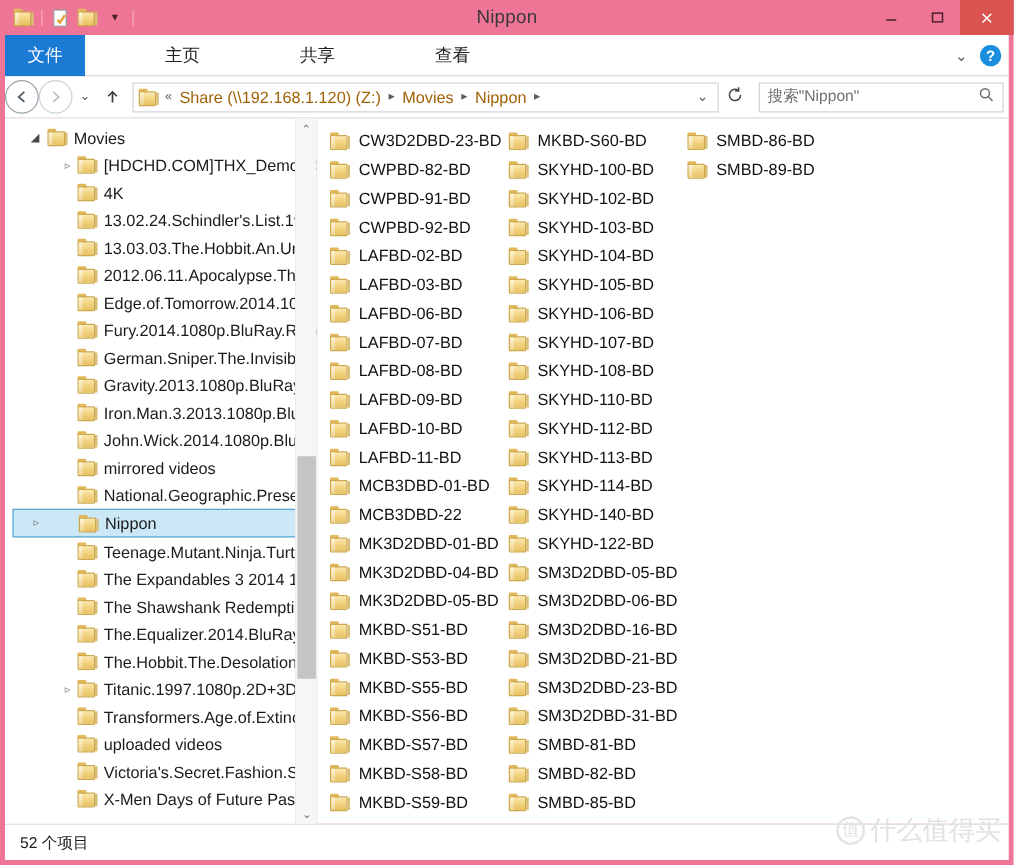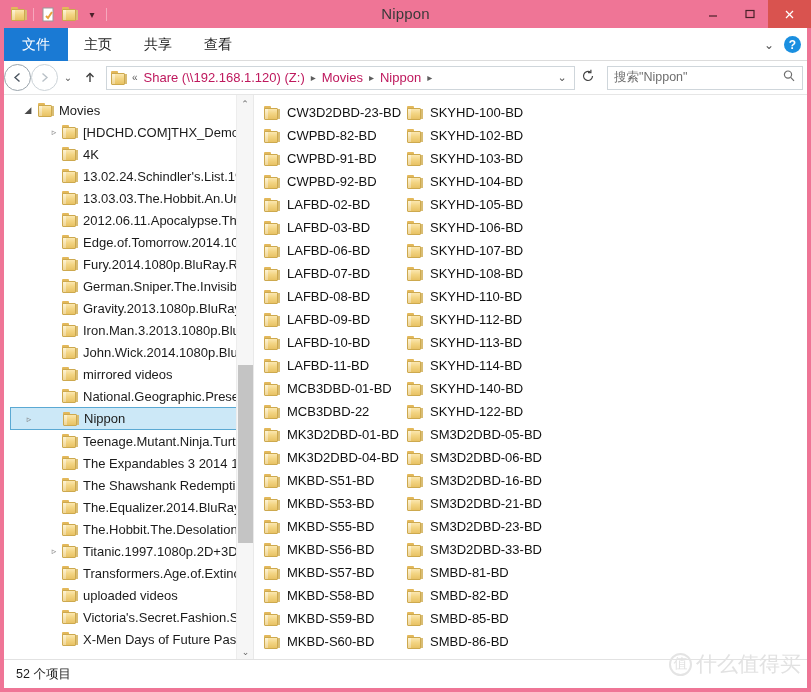--- a/index.html
+++ b/index.html
@@ -46,21 +46,21 @@
     width: 37px; height: 28px; display: flex; align-items: center; justify-content: center;
     color: #4a2029;
   }
   .wbtn.close { width: 43px; background: #d9534f; color: #ffffff; }
 
   
   .ribbon {
     position: absolute; left: 4px; top: 28px; width: 803px; height: 33px;
     background: #ffffff; border-bottom: 1px solid #dcdcdc;
   }
-  .tabs { display: flex; height: 33px; align-items: stretch; }
+  .tabs { display: flex; height: 33px; align-items: stretch; gap: 48px; }
   .tab {
     display: flex; align-items: center; justify-content: center;
     padding: 0 16px; font-size: 14px; color: #222222; min-width: 58px;
   }
   .tab.file {
     background: #1a7ad4; color: #ffffff; font-weight: normal;
     padding: 0 18px;
   }
   .ribbon-right {
     position: absolute; right: 6px; top: 0; height: 33px;
@@ -90,21 +90,21 @@
   .nav-up { width: 24px; height: 27px; display:flex; align-items:center; justify-content:center; color:#4a4a4a; font-size:14px; }
 
   .crumbbox {
     margin-left: 4px; height: 24px; flex: 1 1 auto;
     border: 1px solid #cfd6db; background: #ffffff;
     display: flex; align-items: center; padding: 0 2px;
     min-width: 0;
   }
   .crumb-folder { width: 20px; display: flex; align-items: center; justify-content: center; }
   .crumb {
-    font-size: 13px; color: #be185d; padding: 0 3px; white-space: nowrap;
+    font-size: 13px; color: #a16207; padding: 0 3px; white-space: nowrap;
   }
   .crumb-arrow { color: #5d5d5d; font-size: 10px; padding: 0 3px; }
   .crumb-dd { margin-left: auto; width: 20px; text-align: center; color: #555; font-size: 11px; }
   .refresh { width: 26px; text-align: center; color: #444; font-size: 14px; }
 
   .searchbox {
     margin-left: 6px; margin-right: 4px; width: 196px; height: 24px;
     border: 1px solid #cfd6db; background: #ffffff;
     display: flex; align-items: center; padding: 0 6px;
   }
@@ -725,20 +725,29 @@
           </span>
           <span>MK3D2DBD-04-BD</span>
         </div>
         <div class="fitem">
           <span class="ficon">
             <span class="tab-b"></span>
             <span class="body"></span>
             <span class="spine"></span>
             <span class="edge"></span>
           </span>
+          <span>MK3D2DBD-05-BD</span>
+        </div>
+        <div class="fitem">
+          <span class="ficon">
+            <span class="tab-b"></span>
+            <span class="body"></span>
+            <span class="spine"></span>
+            <span class="edge"></span>
+          </span>
           <span>MKBD-S51-BD</span>
         </div>
         <div class="fitem">
           <span class="ficon">
             <span class="tab-b"></span>
             <span class="body"></span>
             <span class="spine"></span>
             <span class="edge"></span>
           </span>
           <span>MKBD-S53-BD</span>
@@ -968,21 +977,21 @@
           </span>
           <span>SM3D2DBD-23-BD</span>
         </div>
         <div class="fitem">
           <span class="ficon">
             <span class="tab-b"></span>
             <span class="body"></span>
             <span class="spine"></span>
             <span class="edge"></span>
           </span>
-          <span>SM3D2DBD-33-BD</span>
+          <span>SM3D2DBD-31-BD</span>
         </div>
         <div class="fitem">
           <span class="ficon">
             <span class="tab-b"></span>
             <span class="body"></span>
             <span class="spine"></span>
             <span class="edge"></span>
           </span>
           <span>SMBD-81-BD</span>
         </div>
@@ -1005,20 +1014,29 @@
           <span>SMBD-85-BD</span>
         </div>
         <div class="fitem">
           <span class="ficon">
             <span class="tab-b"></span>
             <span class="body"></span>
             <span class="spine"></span>
             <span class="edge"></span>
           </span>
           <span>SMBD-86-BD</span>
+        </div>
+        <div class="fitem">
+          <span class="ficon">
+            <span class="tab-b"></span>
+            <span class="body"></span>
+            <span class="spine"></span>
+            <span class="edge"></span>
+          </span>
+          <span>SMBD-89-BD</span>
         </div>
       </div>
   </div>
 
   <div class="statusbar">
     <span class="txt">52 个项目</span>
   </div>
 
   <div class="watermark">
     <span class="wm-circle">值</span>

